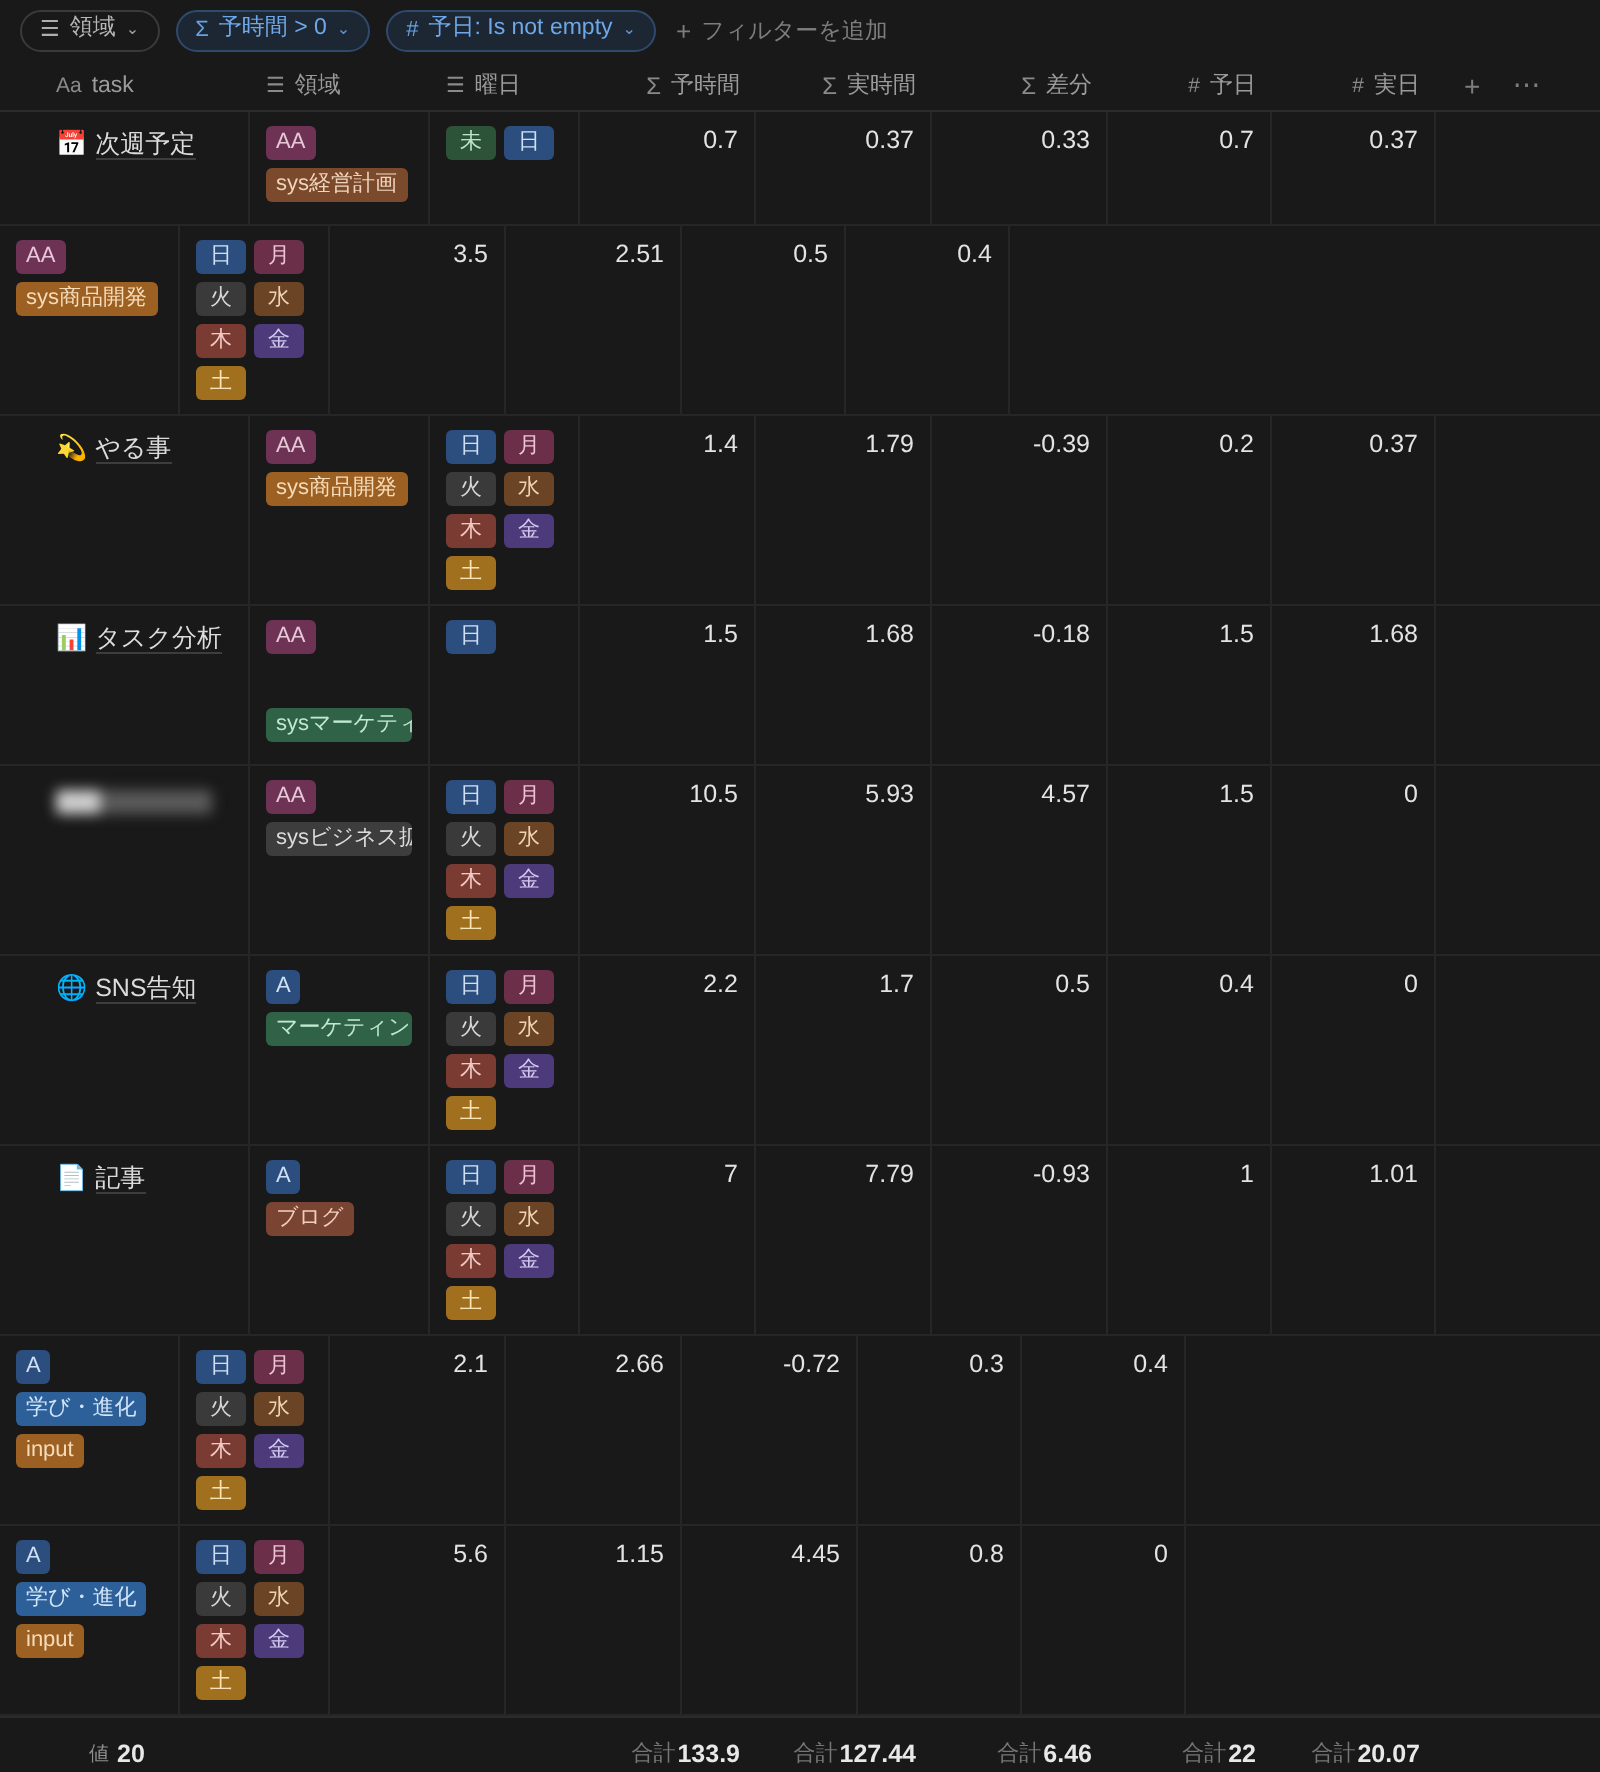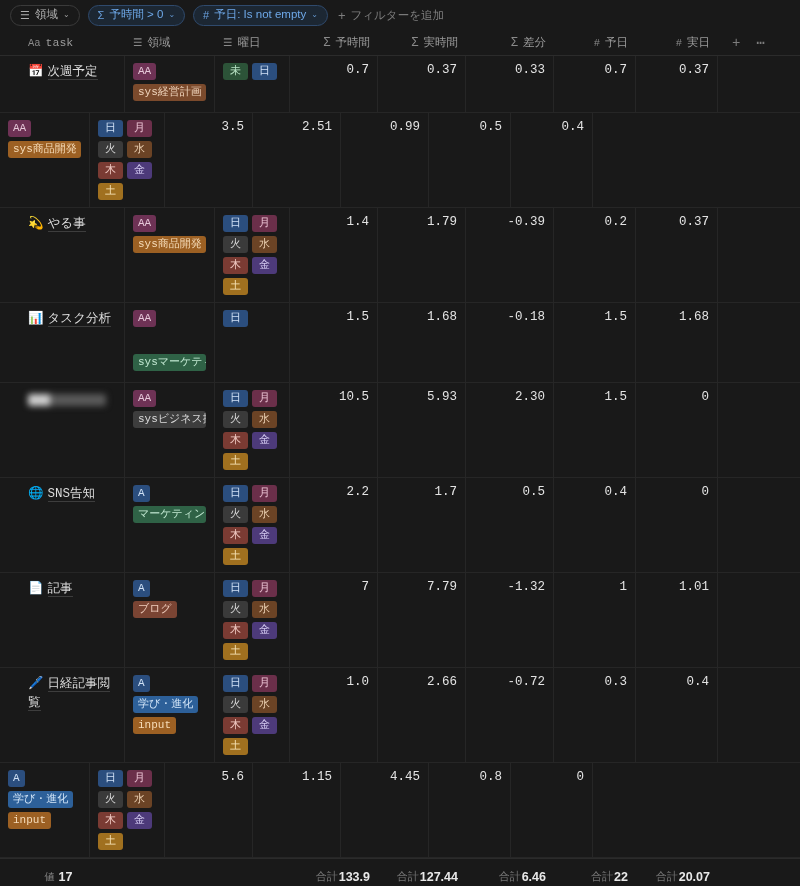--- a/index.html
+++ b/index.html
@@ -51,21 +51,20 @@
     color: #7d7d7d;
     padding-left: 2px;
   }
   #add-filter .plus { font-size: 13px; line-height: 1; }
 
   
   #table { width: 800px; }
   .row {
     display: flex;
     border-bottom: 1px solid #262626;
-    font-family: Liberation Mono, monospace;
   }
   #head-row {
     height: 26px;
     border-bottom: 1px solid #2b2b2b;
     align-items: center;
   }
   .cell {
     border-right: 1px solid #262626;
     padding: 7px 8px;
     font-size: 12px;
@@ -250,21 +249,20 @@
             <span class="tag" style="background: rgb(107, 47, 74); color: rgb(236, 196, 213);">月</span>
             <span class="tag" style="background: rgb(58, 58, 58); color: rgb(214, 214, 214);">火</span>
             <span class="tag" style="background: rgb(107, 67, 37); color: rgb(238, 211, 181);">水</span>
             <span class="tag" style="background: rgb(122, 59, 51); color: rgb(240, 201, 194);">木</span>
             <span class="tag" style="background: rgb(77, 58, 122); color: rgb(211, 201, 240);">金</span>
             <span class="tag" style="background: rgb(160, 112, 31); color: rgb(247, 227, 182);">土</span>
           </div>
         </div>
         <div class="cell c-num"><span class="num">3.5</span></div>
         <div class="cell c-num"><span class="num">2.51</span></div>
-        <div class="cell c-num"><span class="num">0.99</span></div>
         <div class="cell c-num2"><span class="num">0.5</span></div>
         <div class="cell c-num2"><span class="num">0.4</span></div>
         <div class="cell c-end"></div>
       </div>
       <div class="row">
         <div class="cell c-task">
           <div class="task-inner"><span class="task-emoji">💫</span><span class="task-text">やる事</span></div>
         </div>
         <div class="cell c-area">
           <div class="area-stack">
@@ -328,21 +326,21 @@
             <span class="tag" style="background: rgb(107, 47, 74); color: rgb(236, 196, 213);">月</span>
             <span class="tag" style="background: rgb(58, 58, 58); color: rgb(214, 214, 214);">火</span>
             <span class="tag" style="background: rgb(107, 67, 37); color: rgb(238, 211, 181);">水</span>
             <span class="tag" style="background: rgb(122, 59, 51); color: rgb(240, 201, 194);">木</span>
             <span class="tag" style="background: rgb(77, 58, 122); color: rgb(211, 201, 240);">金</span>
             <span class="tag" style="background: rgb(160, 112, 31); color: rgb(247, 227, 182);">土</span>
           </div>
         </div>
         <div class="cell c-num"><span class="num">10.5</span></div>
         <div class="cell c-num"><span class="num">5.93</span></div>
-        <div class="cell c-num"><span class="num">2.30</span></div>
+        <div class="cell c-num"><span class="num">4.57</span></div>
         <div class="cell c-num2"><span class="num">1.5</span></div>
         <div class="cell c-num2"><span class="num">0</span></div>
         <div class="cell c-end"></div>
       </div>
       <div class="row">
         <div class="cell c-task">
           <div class="task-inner"><span class="task-emoji">🌐</span><span class="task-text">SNS告知</span></div>
         </div>
         <div class="cell c-area">
           <div class="area-stack">
@@ -384,48 +382,45 @@
             <span class="tag" style="background: rgb(107, 47, 74); color: rgb(236, 196, 213);">月</span>
             <span class="tag" style="background: rgb(58, 58, 58); color: rgb(214, 214, 214);">火</span>
             <span class="tag" style="background: rgb(107, 67, 37); color: rgb(238, 211, 181);">水</span>
             <span class="tag" style="background: rgb(122, 59, 51); color: rgb(240, 201, 194);">木</span>
             <span class="tag" style="background: rgb(77, 58, 122); color: rgb(211, 201, 240);">金</span>
             <span class="tag" style="background: rgb(160, 112, 31); color: rgb(247, 227, 182);">土</span>
           </div>
         </div>
         <div class="cell c-num"><span class="num">7</span></div>
         <div class="cell c-num"><span class="num">7.79</span></div>
-        <div class="cell c-num"><span class="num">-1.32</span></div>
+        <div class="cell c-num"><span class="num">-0.93</span></div>
         <div class="cell c-num2"><span class="num">1</span></div>
         <div class="cell c-num2"><span class="num">1.01</span></div>
         <div class="cell c-end"></div>
       </div>
       <div class="row">
-        <div class="cell c-task">
-          <div class="task-inner"><span class="task-emoji">🖊️</span><span class="task-text">日経記事閲覧</span></div>
-        </div>
         <div class="cell c-area">
           <div class="area-stack">
             <span class="tag" style="background: rgb(43, 78, 126); color: rgb(207, 224, 245);">A</span>
             <span class="tag" style="background: rgb(45, 96, 153); color: rgb(210, 229, 248);">学び・進化</span>
             <span class="tag" style="background: rgb(156, 96, 35); color: rgb(246, 220, 185);">input</span>
           </div>
         </div>
         <div class="cell c-day">
           <div class="day-grid">
             <span class="tag" style="background: rgb(43, 78, 126); color: rgb(207, 224, 245);">日</span>
             <span class="tag" style="background: rgb(107, 47, 74); color: rgb(236, 196, 213);">月</span>
             <span class="tag" style="background: rgb(58, 58, 58); color: rgb(214, 214, 214);">火</span>
             <span class="tag" style="background: rgb(107, 67, 37); color: rgb(238, 211, 181);">水</span>
             <span class="tag" style="background: rgb(122, 59, 51); color: rgb(240, 201, 194);">木</span>
             <span class="tag" style="background: rgb(77, 58, 122); color: rgb(211, 201, 240);">金</span>
             <span class="tag" style="background: rgb(160, 112, 31); color: rgb(247, 227, 182);">土</span>
           </div>
         </div>
-        <div class="cell c-num"><span class="num">1.0</span></div>
+        <div class="cell c-num"><span class="num">2.1</span></div>
         <div class="cell c-num"><span class="num">2.66</span></div>
         <div class="cell c-num"><span class="num">-0.72</span></div>
         <div class="cell c-num2"><span class="num">0.3</span></div>
         <div class="cell c-num2"><span class="num">0.4</span></div>
         <div class="cell c-end"></div>
       </div>
       <div class="row">
         <div class="cell c-area">
           <div class="area-stack">
             <span class="tag" style="background: rgb(43, 78, 126); color: rgb(207, 224, 245);">A</span>
@@ -448,21 +443,21 @@
         <div class="cell c-num"><span class="num">1.15</span></div>
         <div class="cell c-num"><span class="num">4.45</span></div>
         <div class="cell c-num2"><span class="num">0.8</span></div>
         <div class="cell c-num2"><span class="num">0</span></div>
         <div class="cell c-end"></div>
       </div>
     </div>
   <div id="foot-row">
       <div class="cell c-task">
         <span class="count-ico">値</span>
-        <span class="agg-value">17</span>
+        <span class="agg-value">20</span>
       </div>
       <div class="cell c-area"></div>
       <div class="cell c-day"></div>
       <div class="cell c-num">
         <span class="agg-label">合計</span>
         <span class="agg-value">133.9</span>
       </div>
       <div class="cell c-num">
         <span class="agg-label">合計</span>
         <span class="agg-value">127.44</span>

